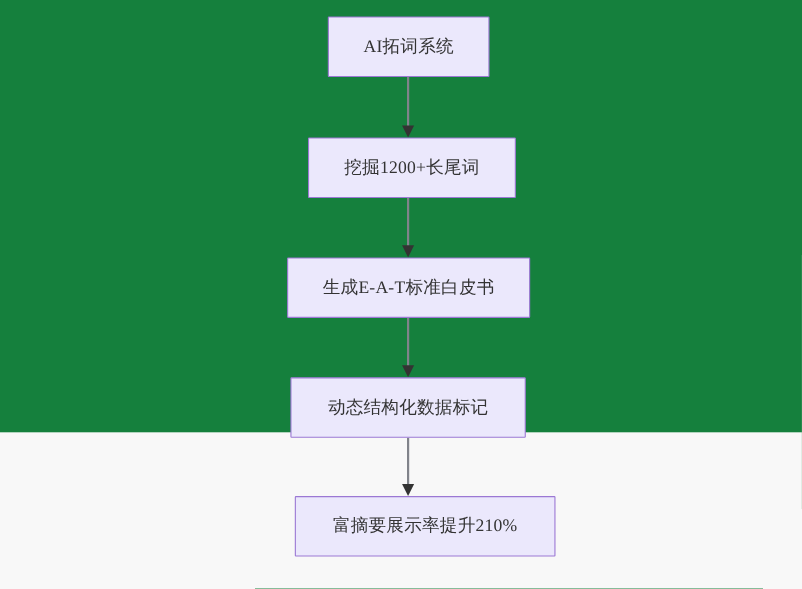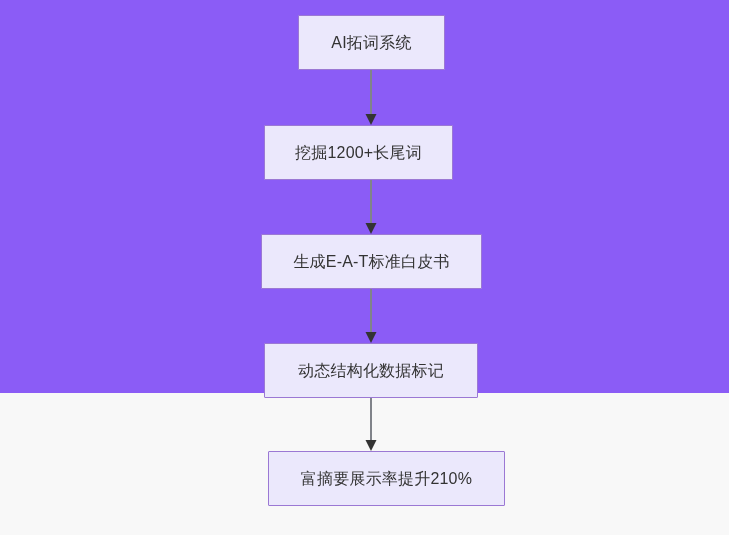--- a/index.html
+++ b/index.html
@@ -12,21 +12,22 @@
     height: 535px;
     background: #f8f8f8;
     font-family: "Liberation Sans", "DejaVu Sans", sans-serif;
     overflow: hidden;
   }
 
   #flow-canvas {
     position: relative;
     width: 729px;
     height: 393px;
-    background: #8b5cf6;
+    background: #15803d;
+    font-family: Liberation Serif, serif;
   }
 
   
   .node {
     position: absolute;
     box-sizing: border-box;
     background: #ebe8fc;
     border: 1.5px solid #9b78d4;
     border-radius: 1px;
     display: flex;
@@ -37,21 +38,21 @@
   .node-label {
     color: #333333;
     font-size: 16px;
     line-height: 1.2;
     letter-spacing: 0.2px;
     white-space: nowrap;
     text-align: center;
   }
 
   .node-1 { left: 298px; top: 15px;  width: 147px; height: 55px; }
-  .node-2 { left: 264px; top: 125px; width: 189px; height: 55px; }
+  .node-2 { left: 280px; top: 125px; width: 189px; height: 55px; }
   .node-3 { left: 261px; top: 234px; width: 221px; height: 55px; }
   .node-4 { left: 264px; top: 343px; width: 214px; height: 55px; }
   .node-5 { left: 268px; top: 451px; width: 237px; height: 55px; }
 
   
   .edge {
     position: absolute;
     left: 0;
     top: 0;
     width: 729px;

